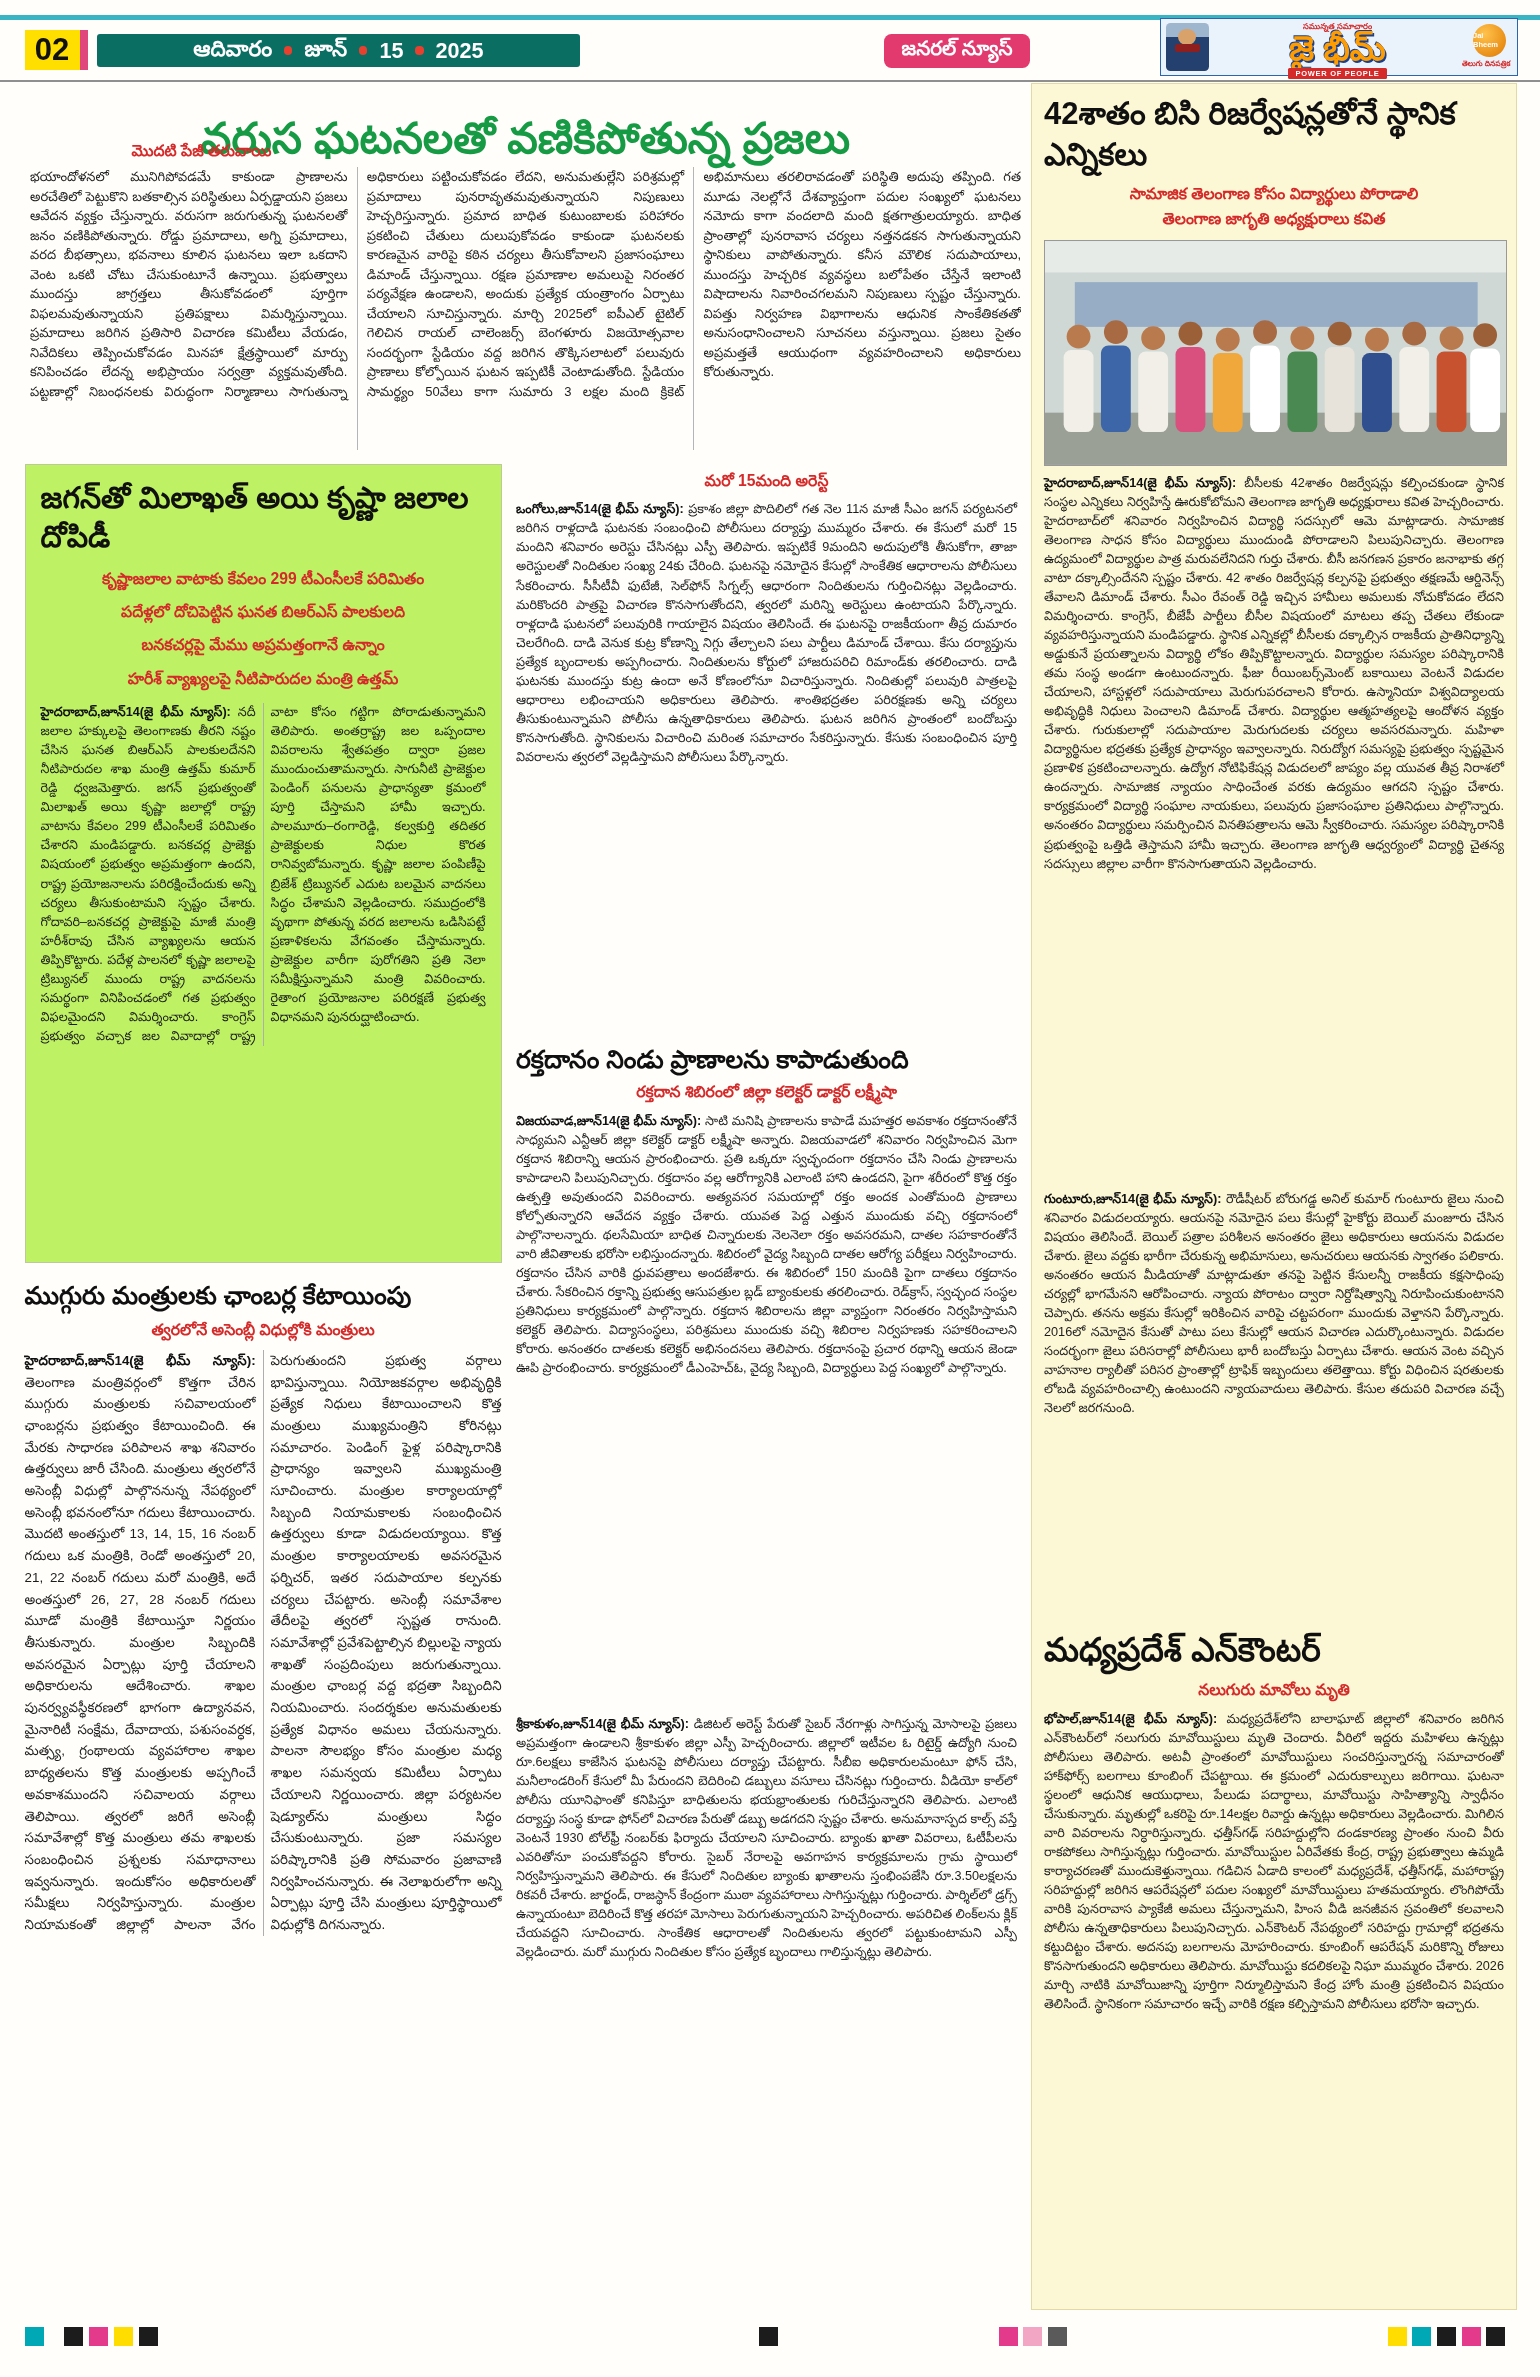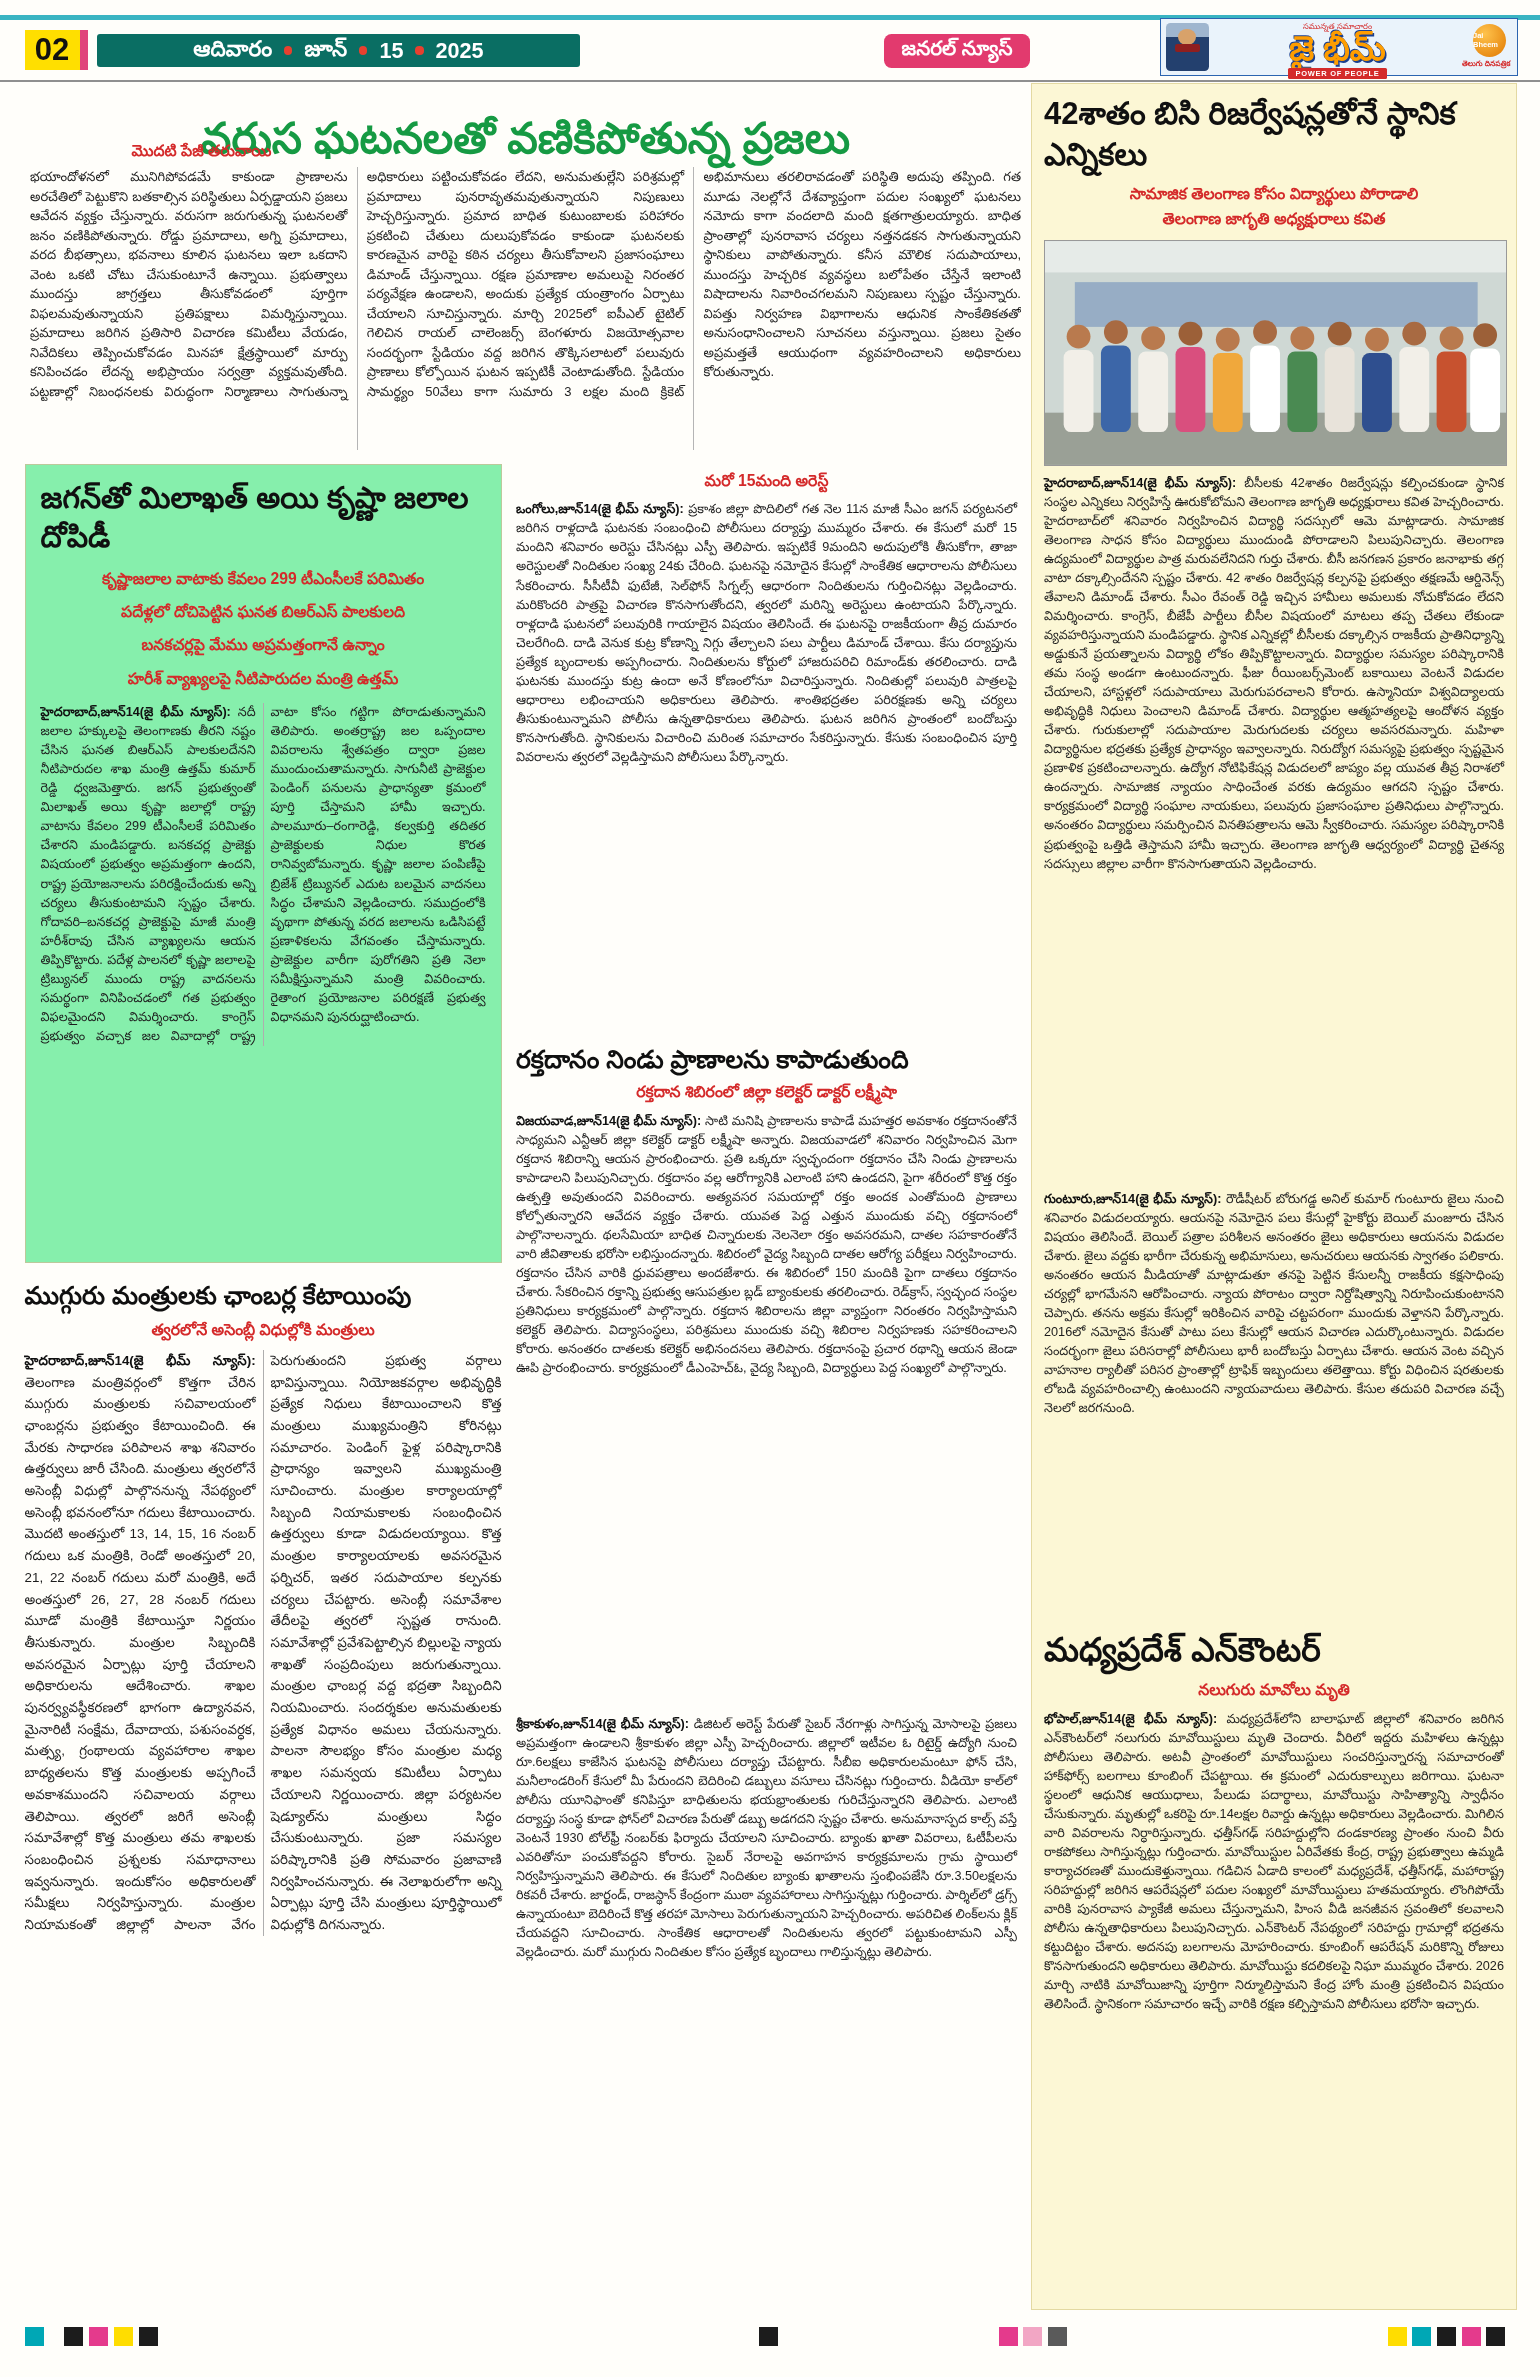--- a/index.html
+++ b/index.html
@@ -15,21 +15,21 @@
   .date-dot{width:8.2px;height:8.2px;border-radius:50%;background:#e8402f;display:inline-block;}
   .section-badge{position:absolute;left:884px;top:34px;width:146px;height:34px;background:#e23a6e;border-radius:7.5px;
             color:#fff;font-weight:bold;font-size:20px;display:flex;align-items:center;justify-content:center;}
   .masthead{position:absolute;left:1160px;top:18px;width:358px;height:58px;background:#eaf3fb;
             border:1.5px solid #2b64b0;display:flex;align-items:center;box-sizing:border-box;}
   .mh-photo{width:43px;height:48px;margin:3px 4.5px;border-radius:4.5px;flex:0 0 auto;
             background:linear-gradient(180deg,#9fb6cf 0 30%,#23406e 30% 100%);position:relative;}
   .mh-photo::before{content:"";position:absolute;left:12.7px;top:6px;width:18px;height:16.4px;border-radius:50%;background:#d8a26a;}
   .mh-photo::after{content:"";position:absolute;left:9px;top:21px;width:25px;height:7.5px;background:#8f1f1f;border-radius:2.2px;}
   .mh-center{flex:1;text-align:center;position:relative;padding-top:7.5px;}
-  .mh-tagline{font-size:8.2px;color:#d42a2a;font-weight:normal;line-height:1;}
+  .mh-tagline{font-size:8.2px;color:#d42a2a;font-weight:bold;line-height:1;}
   .mh-title{font-size:34px;font-weight:bold;color:#ff9d00;line-height:1.0;
             text-shadow:1.5px 1.5px 0 #1a3f8f,-0.7px -0.7px 0 #1a3f8f;}
   .mh-strip{display:inline-block;background:#d42a2a;color:#fff;font-size:7.5px;font-weight:bold;
             padding:0.7px 7.5px;border-radius:1.5px;margin-top:1.5px;letter-spacing:0.7px;}
   .mh-right{flex:0 0 55px;text-align:left;}
   .mh-badge{width:33px;height:33px;border-radius:50%;background:radial-gradient(circle at 35% 30%,#ffc34d,#e07800);
             color:#fff;font-size:7.5px;font-weight:bold;display:flex;align-items:center;justify-content:center;margin:0 auto;}
   .mh-side{font-size:7.5px;color:#d42a2a;font-weight:bold;margin-top:2.2px;}
   .header-rule{position:absolute;left:0;top:80px;width:100%;height:1.5px;background:#8f8f8f;}
   
@@ -39,21 +39,21 @@
                font-size:15.7px;font-weight:bold;color:#d42a2a;}
   .lead-body{position:absolute;left:30px;top:167px;width:991px;height:283px;
              column-count:3;column-gap:19.4px;column-rule:0.7px solid #b5b5b5;
              font-size:13px;line-height:1.5;text-align:justify;overflow:hidden;}
   
   .h-black{font-weight:bold;color:#101010;line-height:1.3;margin:0;}
   .red-sub{color:#d42a2a;font-weight:bold;text-align:center;font-size:15.7px;line-height:1.55;margin:0;}
   .byline{font-weight:bold;color:#101010;}
   .body-p{margin:7.5px 0 0 0;font-size:12.7px;line-height:1.5;text-align:justify;}
   
-  .jagan-box{position:absolute;left:24.6px;top:464px;width:477px;height:799px;background:#86efac;
+  .jagan-box{position:absolute;left:24.6px;top:464px;width:477px;height:799px;background:#bef264;
              border:0.7px solid #bcc99b;box-sizing:border-box;padding:13.4px 15px;}
   .jagan-box h2{font-size:30px;}
   .jagan-box .red-sub{margin-top:9px;}
   .cols2{column-count:2;column-gap:15px;column-rule:0.7px solid #aeaeae;}
   .story-chambers{position:absolute;left:24.6px;top:1280px;width:477px;}
   .story-chambers h2{font-size:24.6px;}
   .story-chambers .body-p{font-size:13.4px;line-height:1.62;}
   
   .mid-story{position:absolute;left:516px;width:501px;}
   .story-podili{top:464px;}  .story-podili h2{font-size:30px;}

